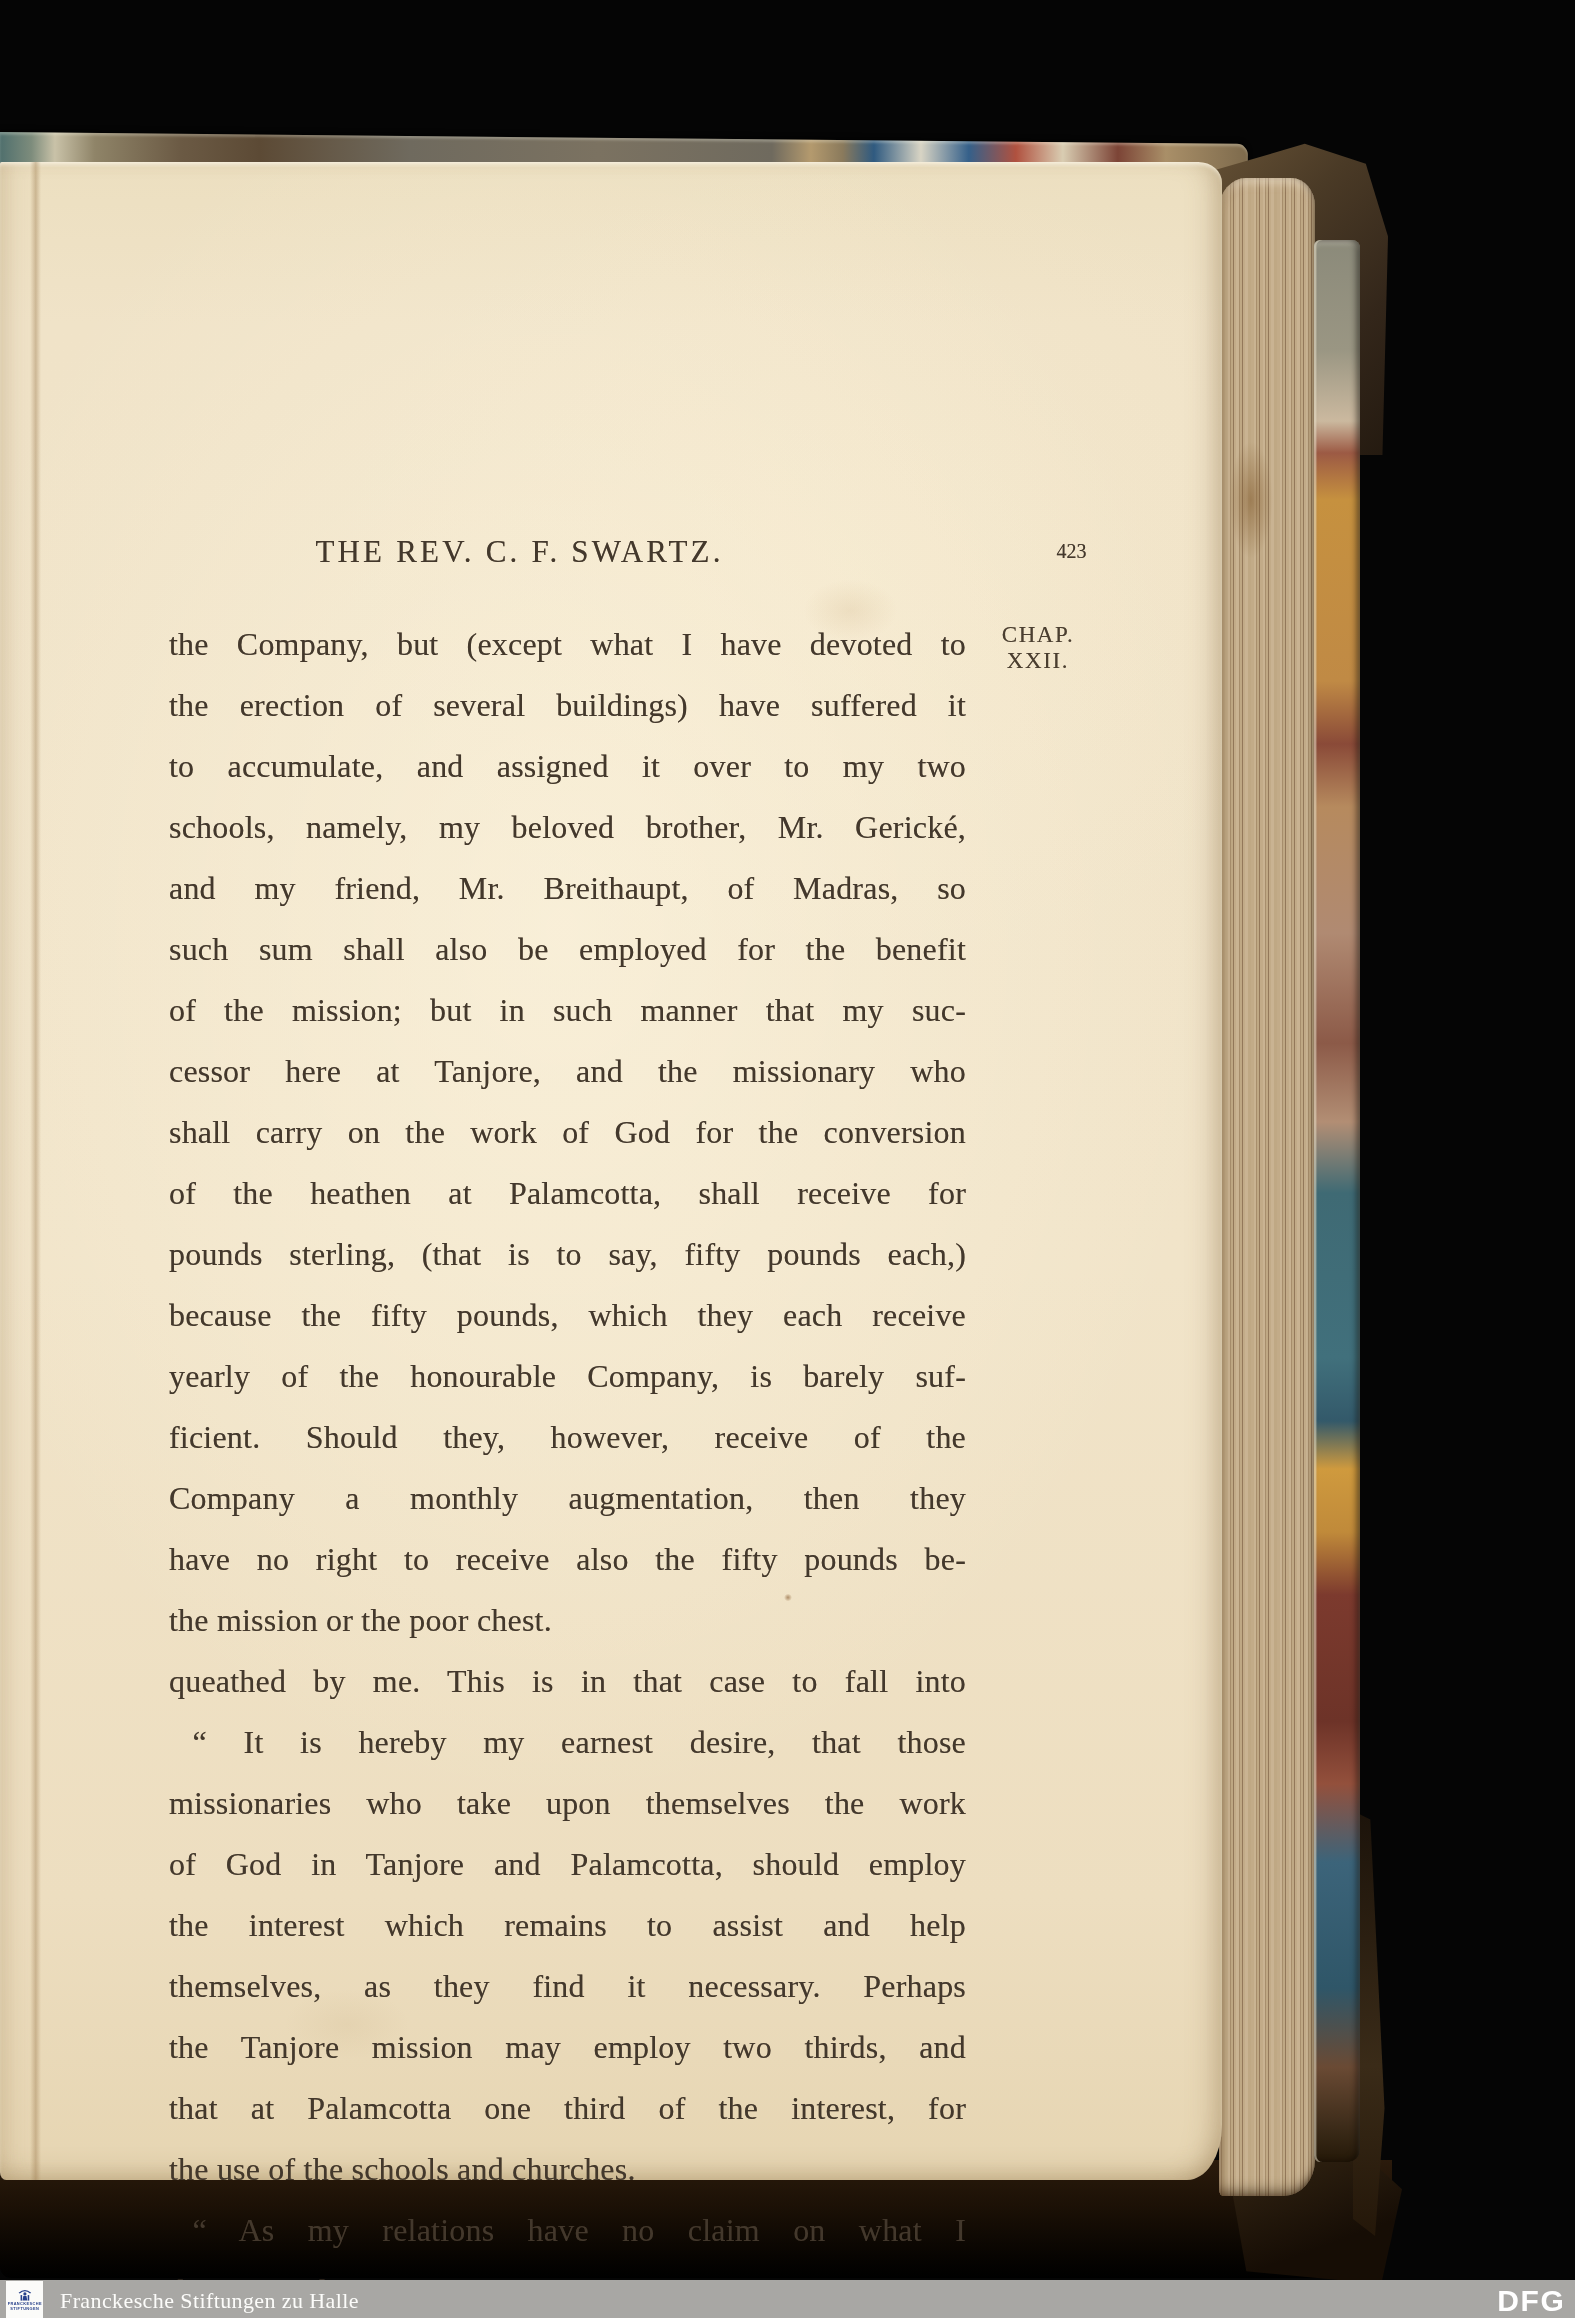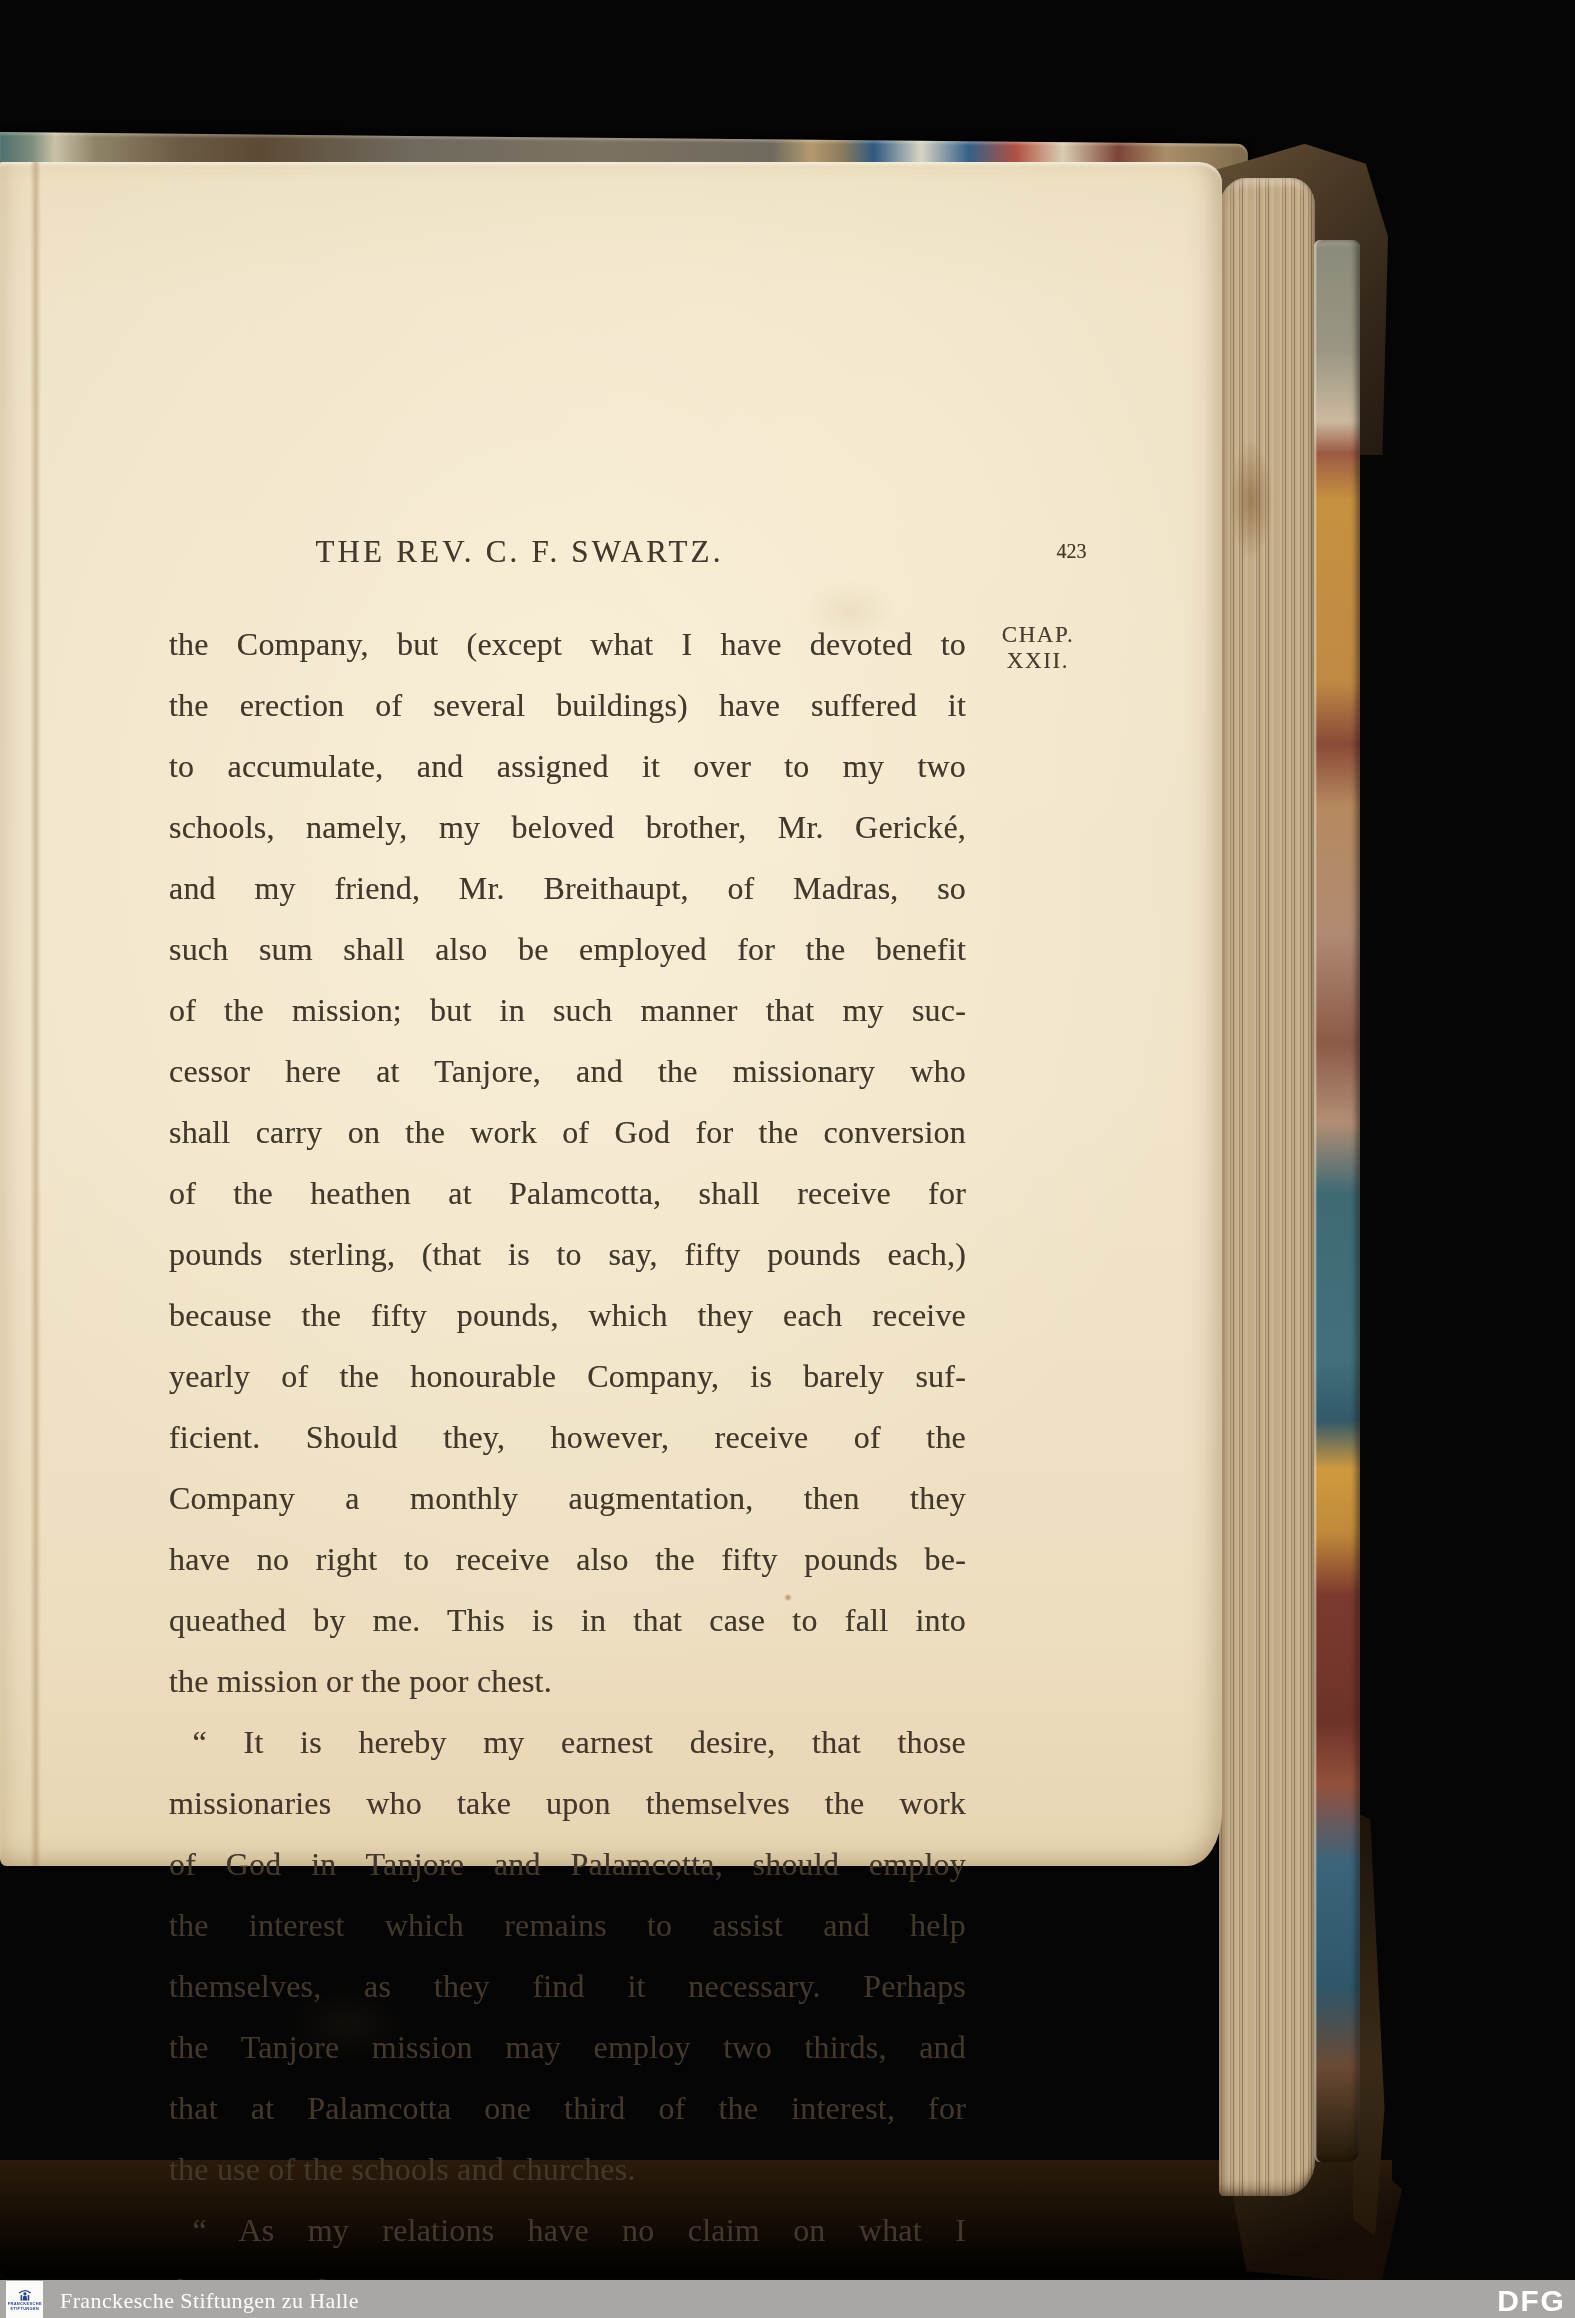--- a/index.html
+++ b/index.html
@@ -81,21 +81,21 @@
       #3c647a 1622px,#2f5668 1748px,#6a4a34 1827px,
       #3a2a18 1890px,#241808 1922px);
     border-radius:6.3px 7.9px 12.6px 6.3px;
     box-shadow:inset 2.4px 0 0 rgba(238,228,204,0.5),
                inset -3.2px 0 6.3px rgba(10,6,2,0.55),
                inset 0 4.7px 4.7px rgba(245,240,225,0.3);
   }
 
   
   .page{
-    position:absolute;left:0;top:162px;width:1222px;height:1704px;
+    position:absolute;left:0;top:162px;width:1222px;height:2018px;
     background:
       radial-gradient(ellipse 945px 1260px at 46% 38%, rgba(255,248,228,0.55), rgba(255,248,228,0) 70%),
       radial-gradient(ellipse 709px 551px at 70% 20%, rgba(250,238,210,0.35), rgba(250,238,210,0) 75%),
       linear-gradient(180deg,#ecdfc0 0%,#f0e3c8 8%,#f1e4c9 55%,#eddec0 86%,#e6d5b2 100%);
     border-radius:1.6px 23.6px 35px 6.3px / 1.6px 20.5px 55px 7.9px;
     box-shadow:inset 0 3.9px 5.5px -2.4px rgba(255,252,240,0.9),
                inset -20.5px 0 30px -15.8px rgba(125,95,55,0.4),
                inset 0 -17.3px 27px -14px rgba(130,100,55,0.35),
                inset 23.6px 0 31.5px -20.5px rgba(150,120,75,0.28);
   }
@@ -200,22 +200,22 @@
         <div class="line">of the mission; but in such manner that my suc-</div>
         <div class="line">cessor here at Tanjore, and the missionary who</div>
         <div class="line">shall carry on the work of God for the conversion</div>
         <div class="line">of the heathen at Palamcotta, shall receive for</div>
         <div class="line">pounds sterling, (that is to say, fifty pounds each,)</div>
         <div class="line">because the fifty pounds, which they each receive</div>
         <div class="line">yearly of the honourable Company, is barely suf-</div>
         <div class="line">ficient.  Should they, however, receive of the</div>
         <div class="line">Company a monthly augmentation, then they</div>
         <div class="line">have no right to receive also the fifty pounds be-</div>
+        <div class="line no-just">the mission or the poor chest.</div>
         <div class="line">queathed by me.  This is in that case to fall into</div>
-        <div class="line no-just">the mission or the poor chest.</div>
         <div class="line indent">“ It is hereby my earnest desire, that those</div>
         <div class="line">missionaries who take upon themselves the work</div>
         <div class="line">of God in Tanjore and Palamcotta, should employ</div>
         <div class="line">the interest which remains to assist and help</div>
         <div class="line">themselves, as they find it necessary.  Perhaps</div>
         <div class="line">the Tanjore mission may employ two thirds, and</div>
         <div class="line">that at Palamcotta one third of the interest, for</div>
         <div class="line no-just">the use of the schools and churches.</div>
         <div class="line indent">“ As my relations have no claim on what I</div>
         <div class="line">devise and have set apart to the mission ; there-</div>

